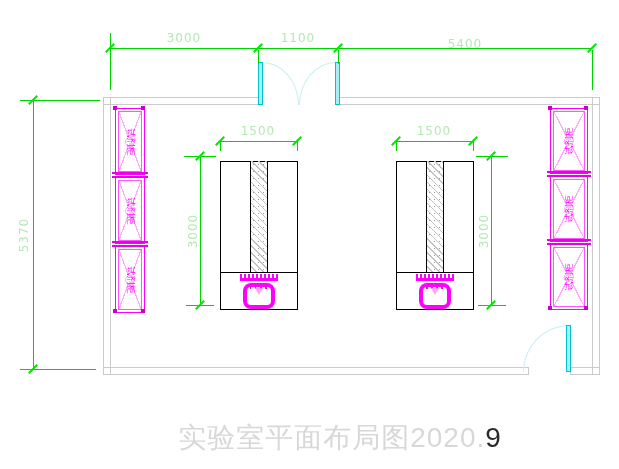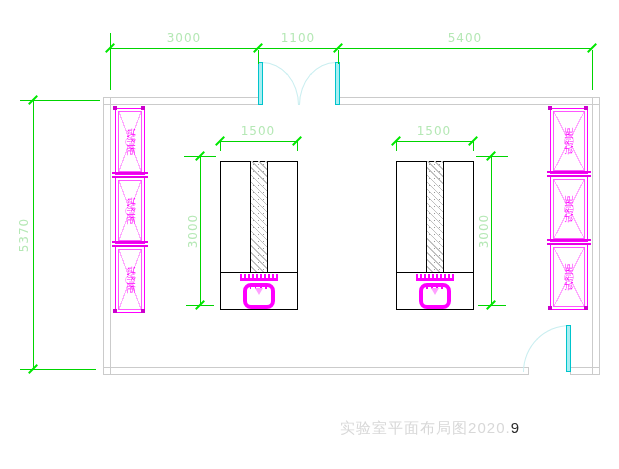--- a/index.html
+++ b/index.html
@@ -52,22 +52,22 @@
   .cab-label { position:absolute; left:50%; top:50%; color:#ff00ff; font-size:9px; white-space:nowrap; }
   .cab-label.rot-cw  { transform:translate(-50%,-50%) rotate(90deg); }
   .cab-label.rot-ccw { transform:translate(-50%,-50%) rotate(-90deg); }
   .divbar { position:absolute; height:6px; border-top:2px solid #e800e8; border-bottom:2px solid #e800e8; }
   .cabsq { position:absolute; width:4px; height:4px; background:#cc00cc; }
   
   .leaf { position:absolute; background:#a8eef2; border:1px solid #00c4cc; }
   .arc-tr { position:absolute; border-top:1.5px solid #c9eef0; border-right:1.5px solid #c9eef0; border-top-right-radius:100%; }
   .arc-tl { position:absolute; border-top:1.5px solid #c9eef0; border-left:1.5px solid #c9eef0; border-top-left-radius:100%; }
   
-  .title { position:absolute; left:160px; top:419px; width:360px; text-align:right;
-    font-size:15px; letter-spacing:1px; color:#d8d8d8; white-space:nowrap; }
+  .title { position:absolute; left:160px; top:419px; width:360px; text-align:center;
+    font-size:28px; letter-spacing:1px; color:#d8d8d8; white-space:nowrap; }
   .title .dark { color:#2b2b2b; }
 </style>
 </head>
 <body>
 
 <div id="canvas">
 
   <div class="wall" style="left:103px; top:97px;  width:156px; height:8px;"></div>
   <div class="wall" style="left:338px; top:97px;  width:262px; height:8px;"></div>
   <div class="wall" style="left:103px; top:367px; width:426px; height:8px;"></div>
@@ -153,21 +153,21 @@
   <div class="gline" style="left:110px; top:33px; width:1px; height:57px;"></div>
   <div class="gline" style="left:258px; top:50px; width:1px; height:14px;"></div>
   <div class="gline" style="left:338px; top:50px; width:1px; height:14px;"></div>
   <div class="gline" style="left:592px; top:50px; width:1px; height:40px;"></div>
   <div class="tick" style="left:104px; top:47px;"></div>
   <div class="tick" style="left:252px; top:47px;"></div>
   <div class="tick" style="left:332px; top:47px;"></div>
   <div class="tick" style="left:586px; top:47px;"></div>
   <div class="dimtext" style="left:154px; top:31px; width:60px;">3000</div>
   <div class="dimtext" style="left:268px; top:31px; width:60px;">1100</div>
-  <div class="dimtext" style="left:435px; top:31px; width:60px;">5400</div>
+  <div class="dimtext" style="left:435px; top:37px; width:60px;">5400</div>
 
   <div class="gline" style="left:33px; top:100px; width:1px; height:269px;"></div>
   <div class="gline" style="left:20px; top:100px; width:80px; height:1px;"></div>
   <div class="gline" style="left:20px; top:369px; width:76px; height:1px;"></div>
   <div class="tick" style="left:27px; top:99px;"></div>
   <div class="tick" style="left:27px; top:368px;"></div>
   <div class="dimtext vtext" style="left:-6px; top:228px; width:60px;">5370</div>
 
   <div class="gline" style="left:220px; top:141px; width:78px; height:1px;"></div>
   <div class="gline" style="left:220px; top:141px; width:1px; height:10px;"></div>

